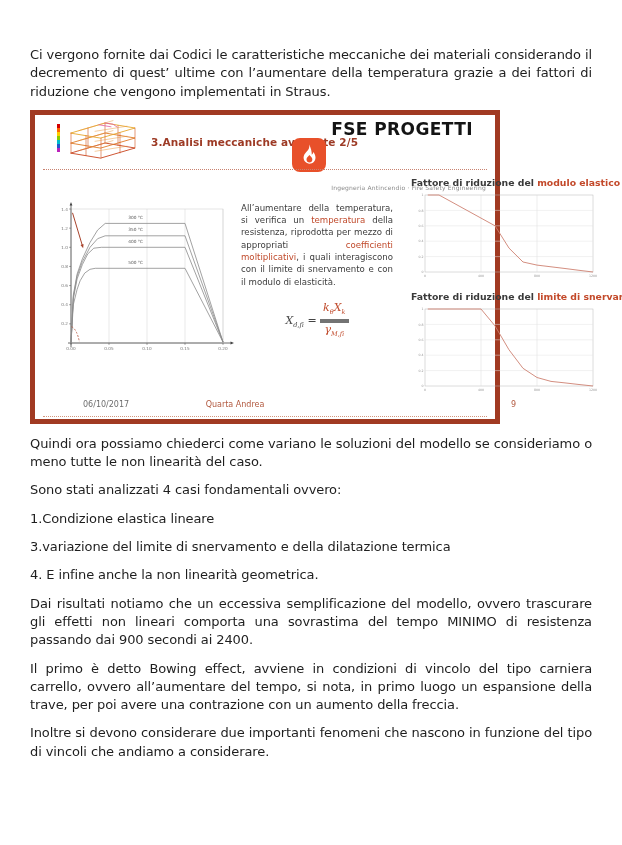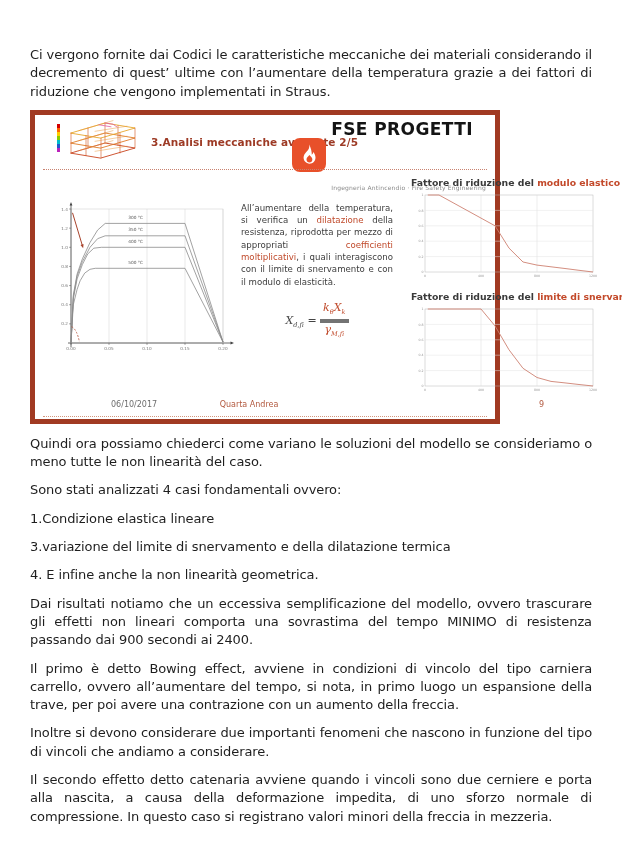--- a/index.html
+++ b/index.html
@@ -31,21 +31,21 @@
   .frac .den{display:block;padding-top:1px;line-height:11px;}
 
   .s-right{position:absolute;left:374px;top:0;width:196px;height:304px;}
   .s-cap{position:absolute;left:2px;font-size:9.3px;font-weight:600;color:#3a3a3a;white-space:nowrap;}
   .s-cap .red{color:#C3492A;}
   .s-cap1{top:62px;}
   .s-cap2{top:176px;}
   .s-chart1{position:absolute;left:4px;top:75px;width:186px;height:96px;}
   .s-chart2{position:absolute;left:4px;top:189px;width:186px;height:96px;}
 
-  .s-footer{position:absolute;left:0;right:0;bottom:7px;height:12px;font-size:8px;margin-left:28px;}
+  .s-footer{position:absolute;left:0;right:0;bottom:7px;height:12px;font-size:8px;}
   .s-date{position:absolute;left:48px;color:#6d6d6d;}
   .s-author{position:absolute;left:0;right:60px;text-align:center;color:#B2593F;}
   .s-pagenum{position:absolute;left:476px;color:#B2593F;}
 </style>
 </head>
 <body>
 
 <div class="content">
 
   <p>Ci vergono fornite dai Codici le caratteristiche meccaniche dei materiali considerando il decremento di quest’ ultime con l’aumentare della temperatura grazie a dei fattori di riduzione che vengono implementati in Straus.</p>
@@ -130,21 +130,21 @@
         <polyline fill="none" stroke="#8a8a8a" stroke-width="0.8" points="16.0,142.0 18.3,98.0 22.1,77.9 27.4,63.5 32.7,53.0 38.8,47.2 46.4,46.3 130.0,46.3 168.0,141.0"></polyline>
         <text x="80.6" y="41.97857142857143" font-size="4.3" fill="#555" text-anchor="middle">400 °C</text>
         <polyline fill="none" stroke="#8a8a8a" stroke-width="0.8" points="16.0,142.0 18.3,103.7 22.1,88.4 25.1,79.8 29.7,72.1 35.0,68.3 40.3,67.3 130.0,67.3 168.0,141.0"></polyline>
         <text x="80.6" y="62.55714285714285" font-size="4.3" fill="#555" text-anchor="middle">500 °C</text>
         <line x1="17.52" y1="11.828571428571422" x2="27.3" y2="44.4" stroke="#A8432C" stroke-width="1"></line>
         <polygon points="28.2,47.2 25.5,43.9 28.5,43.0" fill="#A8432C"></polygon>
         <path d="M 16.6 125.7 Q 22.1 128.6 24.4 141.0" fill="none" stroke="#B4503A" stroke-width="0.8" stroke-dasharray="2 1.5"></path>
       </svg>
 
     <div class="s-mid">
-      <div class="s-midtext"><span>All’aumentare della temperatura, si verifica un </span><span class="red">dilatazione</span><span> della resistenza, riprodotta per mezzo di appropriati </span><span class="red">coefficienti moltiplicativi</span><span>, i quali interagiscono con il limite di snervamento e con il modulo di elasticità.</span></div>
+      <div class="s-midtext"><span>All’aumentare della temperatura, si verifica un </span><span class="red">temperatura</span><span> della resistenza, riprodotta per mezzo di appropriati </span><span class="red">coefficienti moltiplicativi</span><span>, i quali interagiscono con il limite di snervamento e con il modulo di elasticità.</span></div>
       <div class="s-formula">
         <span>X</span><sub>d,fi</sub>
         <span>=</span>
         <span class="frac">
           <span class="num"><span>k</span><sub>θ</sub><span>X</span><sub>k</sub></span>
           <span class="den"><span>γ</span><sub>M,fi</sub></span>
         </span>
       </div>
     </div>
 
@@ -202,14 +202,13 @@
   </div>
 
   <p>Quindi ora possiamo chiederci come variano le soluzioni del modello se consideriamo o meno tutte le non linearità del caso.</p>
   <p>Sono stati analizzati 4 casi fondamentali ovvero:</p>
   <p>1.Condizione elastica lineare</p>
   <p>3.variazione del limite di snervamento e della dilatazione termica</p>
   <p>4. E infine anche la non linearità geometrica.</p>
   <p>Dai risultati notiamo che un eccessiva semplificazione del modello, ovvero trascurare gli effetti non lineari comporta una sovrastima del tempo MINIMO di resistenza passando dai 900 secondi ai 2400.</p>
   <p>Il primo è detto Bowing effect, avviene in condizioni di vincolo del tipo carniera carrello, ovvero all’aumentare del tempo, si nota, in primo luogo un espansione della trave, per poi avere una contrazione con un aumento della freccia.</p>
   <p>Inoltre si devono considerare due importanti fenomeni che nascono in funzione del tipo di vincoli che andiamo a considerare.</p>
-  <p>Il secondo effetto detto catenaria avviene quando i vincoli sono due cerniere e porta alla nascita, a causa della deformazione impedita, di uno sforzo normale di compressione. In questo caso si registrano valori minori della freccia in mezzeria.</p>
 </div>
 
 </body></html>

